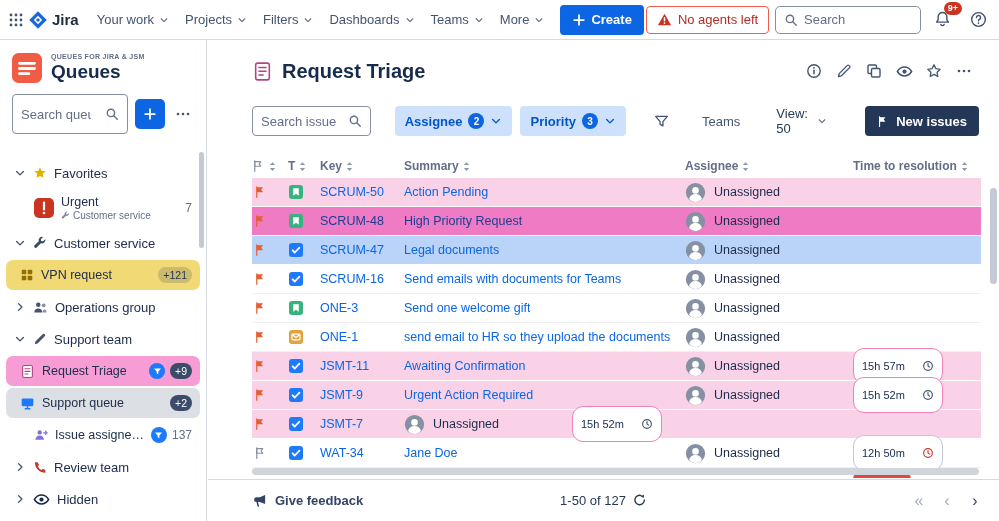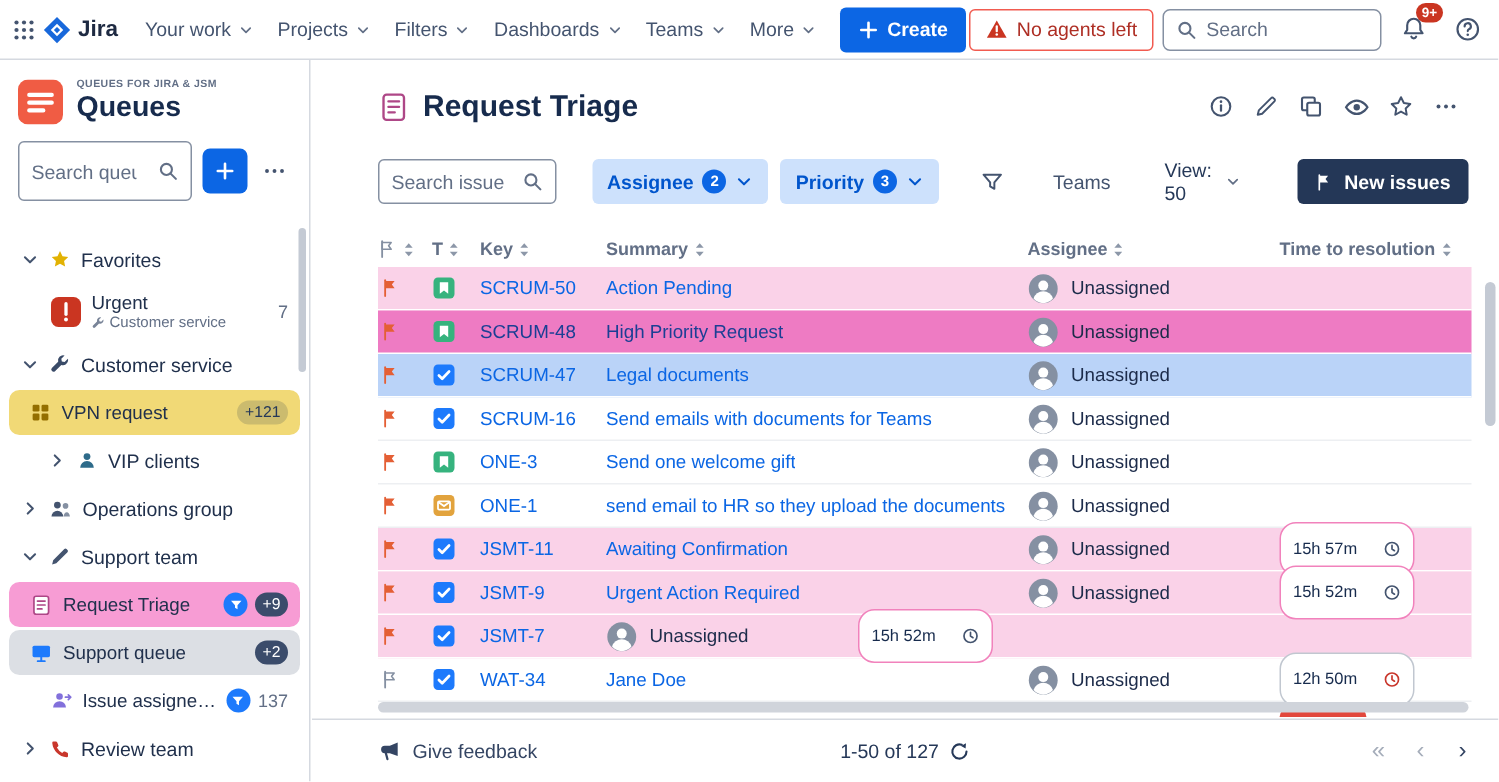--- a/index.html
+++ b/index.html
@@ -113,22 +113,22 @@
 .time-pill.warn .tp-clock{color:#C9372C}
 .trow.partial{height:10px;border-bottom:0;overflow:hidden;align-items:flex-start;padding-top:2px}
 .red-pill{display:inline-block;width:58px;height:18px;border-radius:10px;background:var(--pill-red)}
 
 
 .h-scroll{position:absolute;left:44px;right:20px;bottom:46px;height:7px}
 .h-thumb{width:100%;height:100%;border-radius:4px;background:#D0D4DB}
 .v-scroll{position:absolute;right:2px;top:148px;bottom:54px;width:7px}
 .v-thumb{width:100%;height:96px;border-radius:4px;background:#C4CAD4}
 .tfooter{position:absolute;left:0;right:0;bottom:0;height:42px;border-top:1px solid #D5D9E0;display:flex;align-items:center;padding:0 12px 0 44px;background:#fff}
-.feedback{display:flex;align-items:center;gap:8px;font-weight:normal;color:#344563}
-.range{position:absolute;left:50%;transform:translateX(-50%);display:flex;align-items:flex-end;gap:7px;color:#253858}
+.feedback{display:flex;align-items:center;gap:8px;font-weight:bold;color:#344563}
+.range{position:absolute;left:50%;transform:translateX(-50%);display:flex;align-items:flex-start;gap:7px;color:#253858}
 .refresh-btn{display:flex;color:#253858}
 .pager{margin-left:auto;display:flex;align-items:center;gap:4px;color:#A5ADBA;font-size:16px}
 .pg{width:24px;height:24px;display:flex;align-items:center;justify-content:center;border-radius:4px}
 .pg.active{color:#344563}
 </style>
 </head>
 <body>
 
 <header class="topnav">
   <button class="navicon-btn">
@@ -361,34 +361,20 @@
               <rect x="2" y="8.8" width="5.2" height="5.2" rx="1"></rect>
               <rect x="8.8" y="8.8" width="5.2" height="5.2" rx="1"></rect>
             </g>
           </svg>
         </span>
         <span class="tree-label">VPN request</span>
         <div class="tree-right">
           <span class="t-badge soft">+121</span>
         </div>
       </div>
-      <div class="tree-item lv1 group">
-        <span class="icon chev">
-          <svg width="12" height="12" viewBox="0 0 16 16">
-            <path d="M6 3.5L10.5 8 6 12.5" fill="none" stroke="currentColor" stroke-width="1.8" stroke-linecap="round" stroke-linejoin="round"></path>
-          </svg>
-        </span>
-        <span class="icon tree-ic">
-          <svg width="14" height="14" viewBox="0 0 16 16">
-            <circle cx="8" cy="5" r="2.6" fill="#2E6B8A"></circle>
-            <path d="M2.8 13.6a5.2 5.2 0 0 1 10.4 0z" fill="#2E6B8A"></path>
-          </svg>
-        </span>
-        <span class="tree-label">VIP clients</span>
-      </div>
       <div class="tree-item lv0 group">
         <span class="icon chev">
           <svg width="12" height="12" viewBox="0 0 16 16">
             <path d="M6 3.5L10.5 8 6 12.5" fill="none" stroke="currentColor" stroke-width="1.8" stroke-linecap="round" stroke-linejoin="round"></path>
           </svg>
         </span>
         <span class="icon tree-ic">
           <svg width="15" height="15" viewBox="0 0 16 16">
             <circle cx="5.6" cy="5" r="2.4" fill="#44546F"></circle>
             <path d="M1.4 13.2a4.2 4.2 0 0 1 8.4 0z" fill="#44546F"></path>

